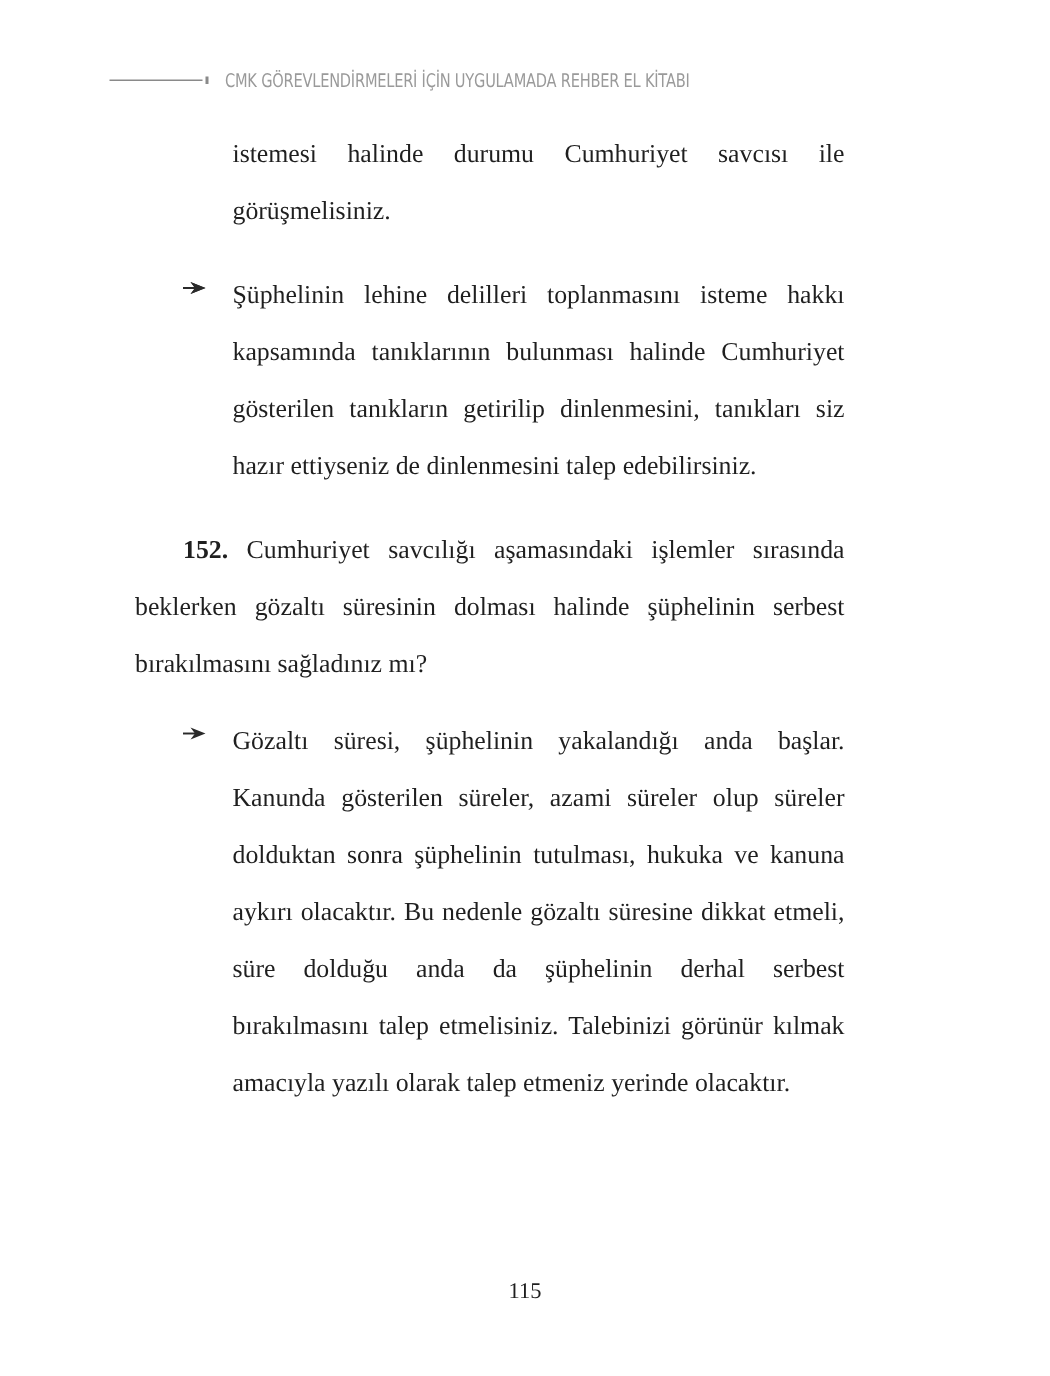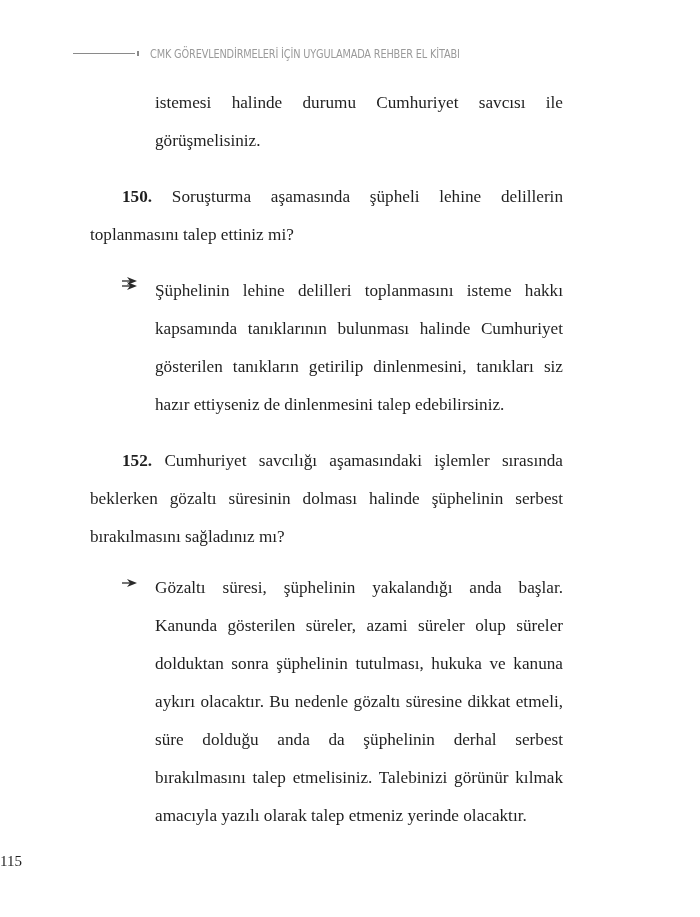--- a/index.html
+++ b/index.html
@@ -87,38 +87,38 @@
     }
     .answer .arrow svg {
       width: 16px;
       height: 10px;
     }
     .page-number {
       position: absolute;
       top: 853px;
       left: 0;
       width: 700px;
+      text-align: center;
       font-size: 15px;
       color: #1f1f1f;
     }
   </style>
 </head>
 <body>
 
 <div class="running-header">
   <div class="header-rule"></div>
   <div class="header-square"></div>
   <div class="header-title">CMK GÖREVLENDİRMELERİ İÇİN UYGULAMADA REHBER EL KİTABI</div>
 </div>
 
 <div class="page-body">
   <p class="continuation">istemesi halinde durumu Cumhuriyet savcısı ile görüşmelisiniz.</p>
 
   <div>
-    <p class="question"><span class="qnum">150.</span> <span>Soruşturma aşamasında şüpheli lehine delillerin toplanmasını talep ettiniz mi?</span></p>
     <div class="answer">
       <span class="arrow">
         <svg viewBox="0 0 16 10">
             <line x1="0" y1="5" x2="9" y2="5" stroke="#2a2a2a" stroke-width="1.3"></line>
             <path d="M5 1 L15 5 L5 9 L8 5 Z" fill="#2a2a2a"></path>
           </svg>
       </span>
     </div>
   </div>
 

